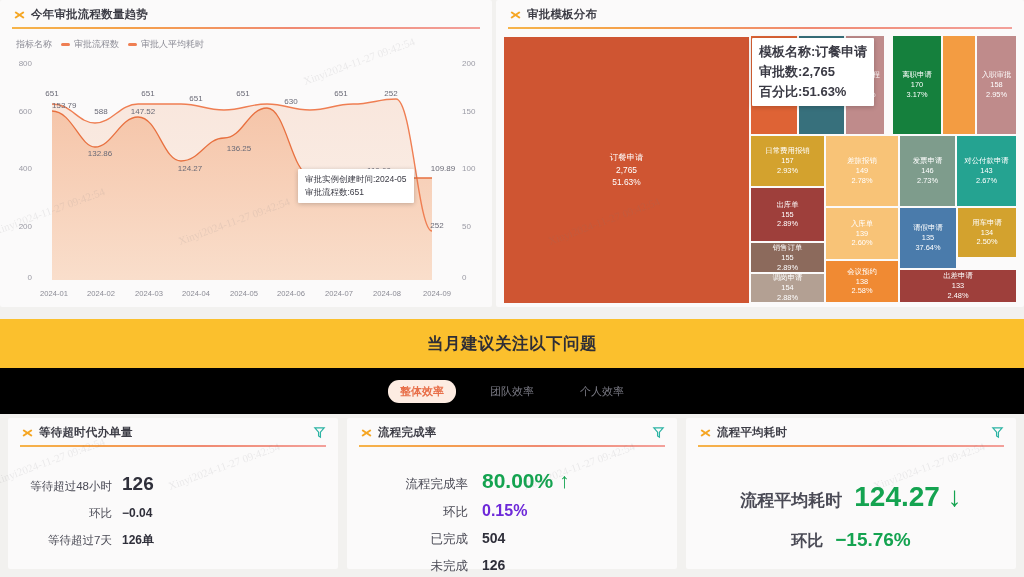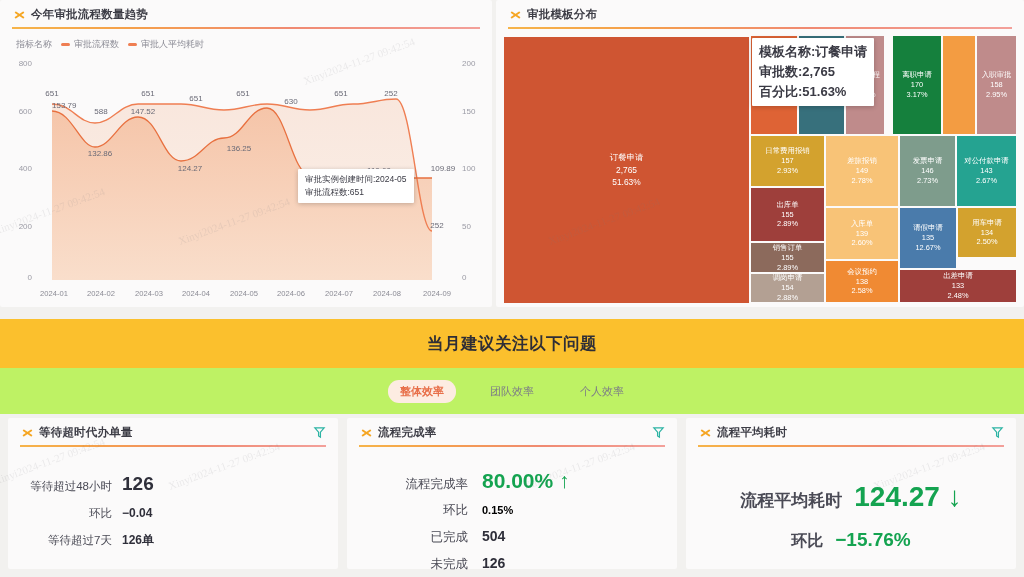--- a/index.html
+++ b/index.html
@@ -83,21 +83,21 @@
     background: #fbc02d;
     display: flex; align-items: center; justify-content: center;
   }
   #banner .banner-text {
     font-size: 16.5px; font-weight: bold; color: #2e2e36; letter-spacing: .5px;
   }
 
   
   #tabs {
     position: absolute; left: 0; top: 368px; width: 1024px; height: 46px;
-    background: #bef264; display: flex; align-items: center; justify-content: center; gap: 22px;
+    background: #000000; display: flex; align-items: center; justify-content: center; gap: 22px;
   }
   .tab {
     font-size: 11px; color: #7c7c86; padding: 4px 12px; border-radius: 11px;
     cursor: pointer; white-space: nowrap;
   }
   .tab.active {
     background: #fdece2; color: #e8704a; font-weight: bold;
   }
 
   
@@ -123,21 +123,21 @@
   .kpi-center .line2 {
     display: flex; align-items: baseline; justify-content: center; gap: 12px; margin-top: 16px;
   }
   .kpi-center .c-lab2 { font-size: 16px; color: #4a4a55; font-weight: bold; }
   .kpi-center .c-val2 { font-size: 19px; font-weight: bold; color: #14a350; }
 
   .kpi2-body { padding: 22px 0 0 0; }
   .kpi2-row { display: flex; align-items: baseline; margin-bottom: 9px; font-size: 12.5px; color: #4a4a55; }
   .kpi2-row .lab2 { width: 135px; text-align: right; padding-right: 14px; flex: 0 0 auto; }
   .kpi2-row .v-hero { font-size: 21px; font-weight: bold; color: #14a350; }
-  .kpi2-row .v-green { font-size: 11px; color: #000000; font-weight: bold; }
+  .kpi2-row .v-green { font-size: 16px; color: #6d28d9; font-weight: bold; }
   .kpi2-row .v-dark { font-size: 14px; font-weight: bold; color: #2f2f3a; }
 
   .watermark {
     position: absolute; color: rgba(120,120,130,.13); font-size: 11px;
     transform: rotate(-20deg); pointer-events: none; white-space: nowrap;
     font-family: "Liberation Serif", serif;
   }
 </style>
 </head>
 <body>
@@ -325,21 +325,21 @@
       </div>
       <div class="tile" style="left:322px;top:225px;width:74px;height:43px;background:#f08a33">
         <span class="t-name">会议预约</span>
         <span class="t-val">138</span>
         <span class="t-pct">2.58%</span>
       </div>
 
       <div class="tile" style="left:396px;top:172px;width:58px;height:62px;background:#4a7bab">
         <span class="t-name">请假申请</span>
         <span class="t-val">135</span>
-        <span class="t-pct">12.67%</span>
+        <span class="t-pct">37.64%</span>
       </div>
       <div class="tile" style="left:454px;top:172px;width:60px;height:51px;background:#d3a22e">
         <span class="t-name">用车申请</span>
         <span class="t-val">134</span>
         <span class="t-pct">2.50%</span>
       </div>
       <div class="tile" style="left:396px;top:234px;width:118px;height:34px;background:#9e3f3b">
         <span class="t-name">出差申请</span>
         <span class="t-val">133</span>
         <span class="t-pct">2.48%</span>

